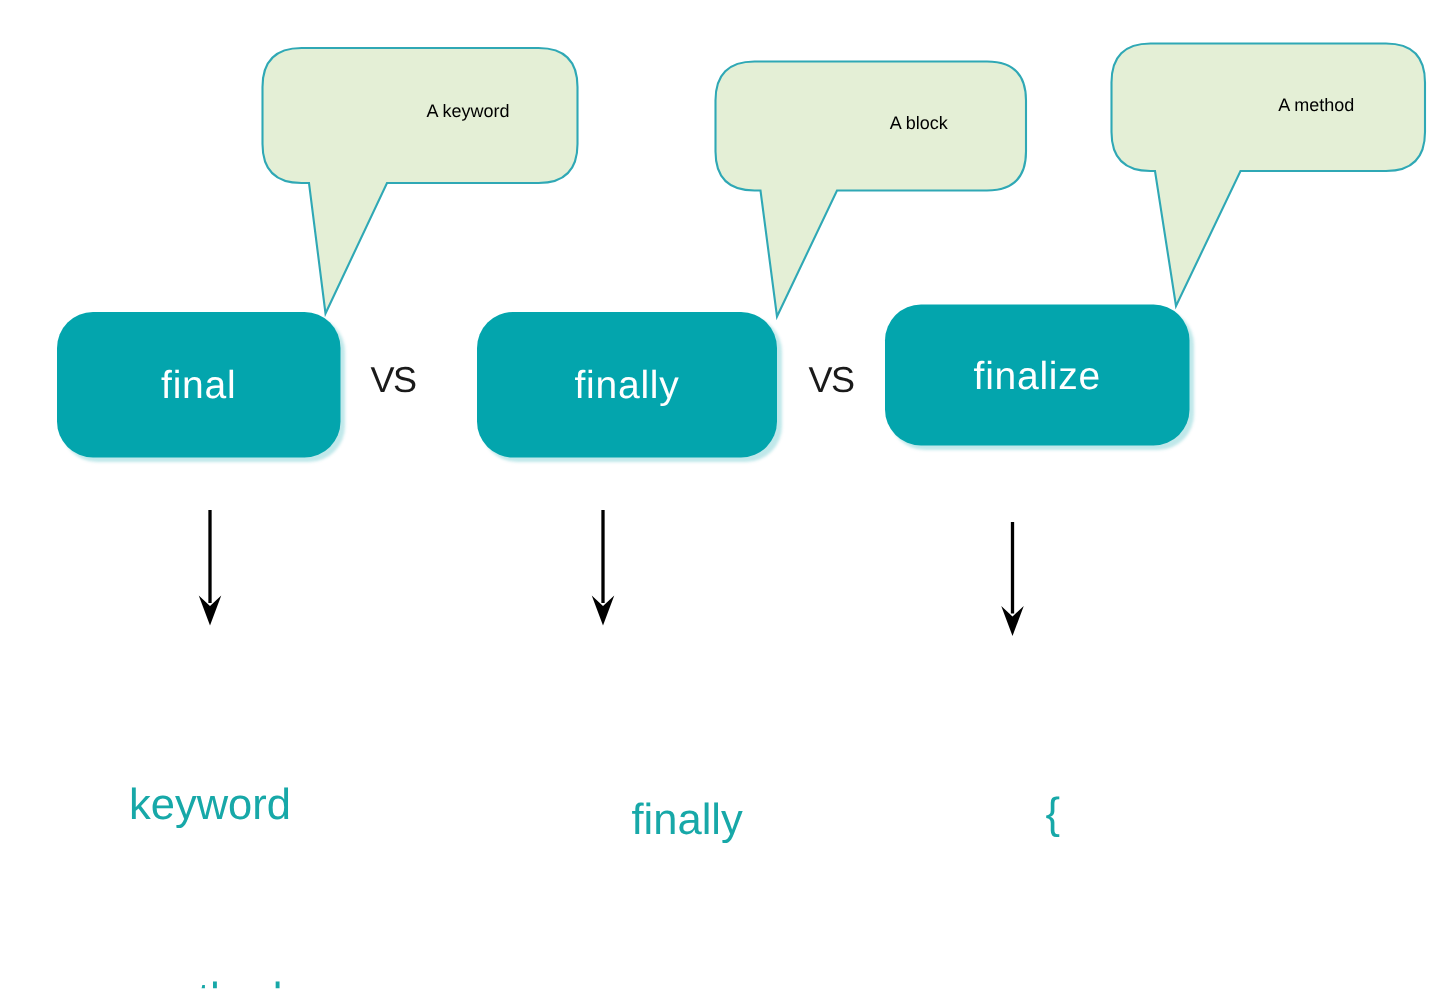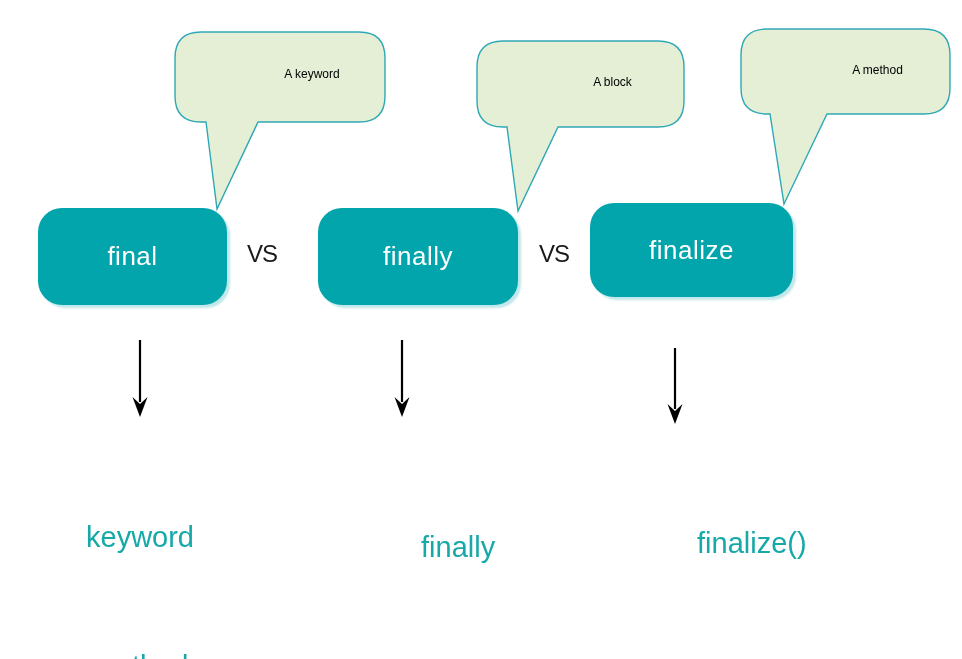--- a/index.html
+++ b/index.html
@@ -99,19 +99,18 @@
     <div>method</div>
     
   </div>
   <div class="result r2">
     <div>finally</div>
     <div>{</div>
     
     
   </div>
   <div class="result r3">
-    <div>finalize()</div>
     <div>{</div>
     
     
   </div>
 
 </div>
 
 </body></html>

